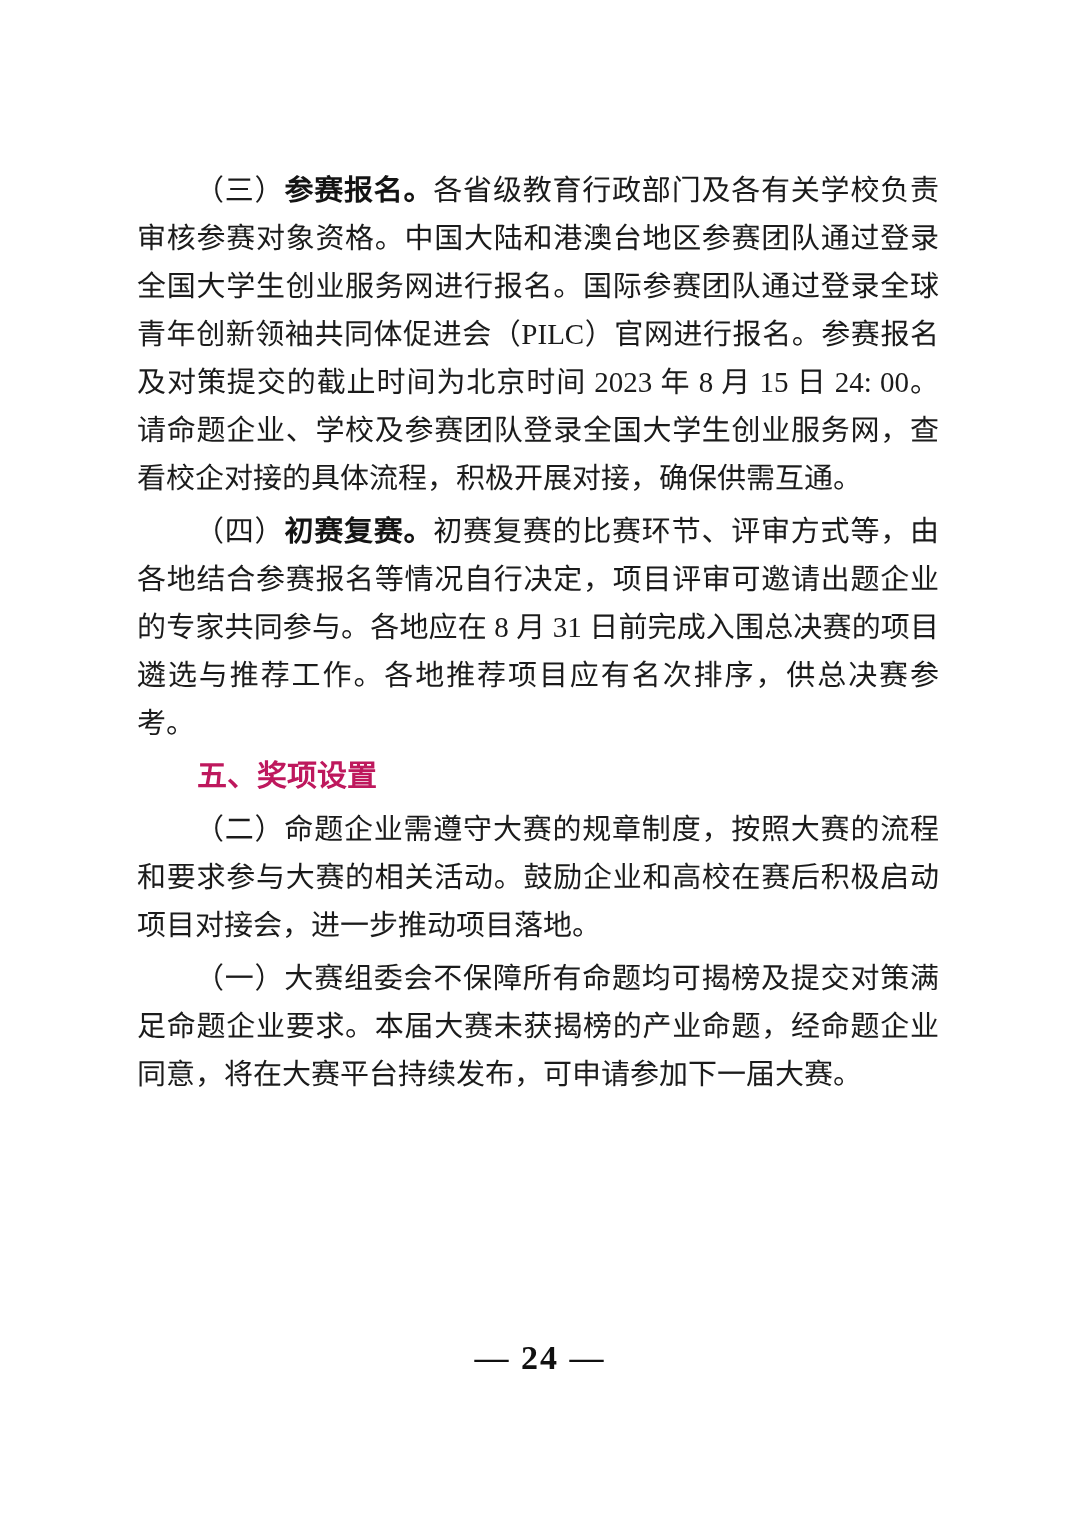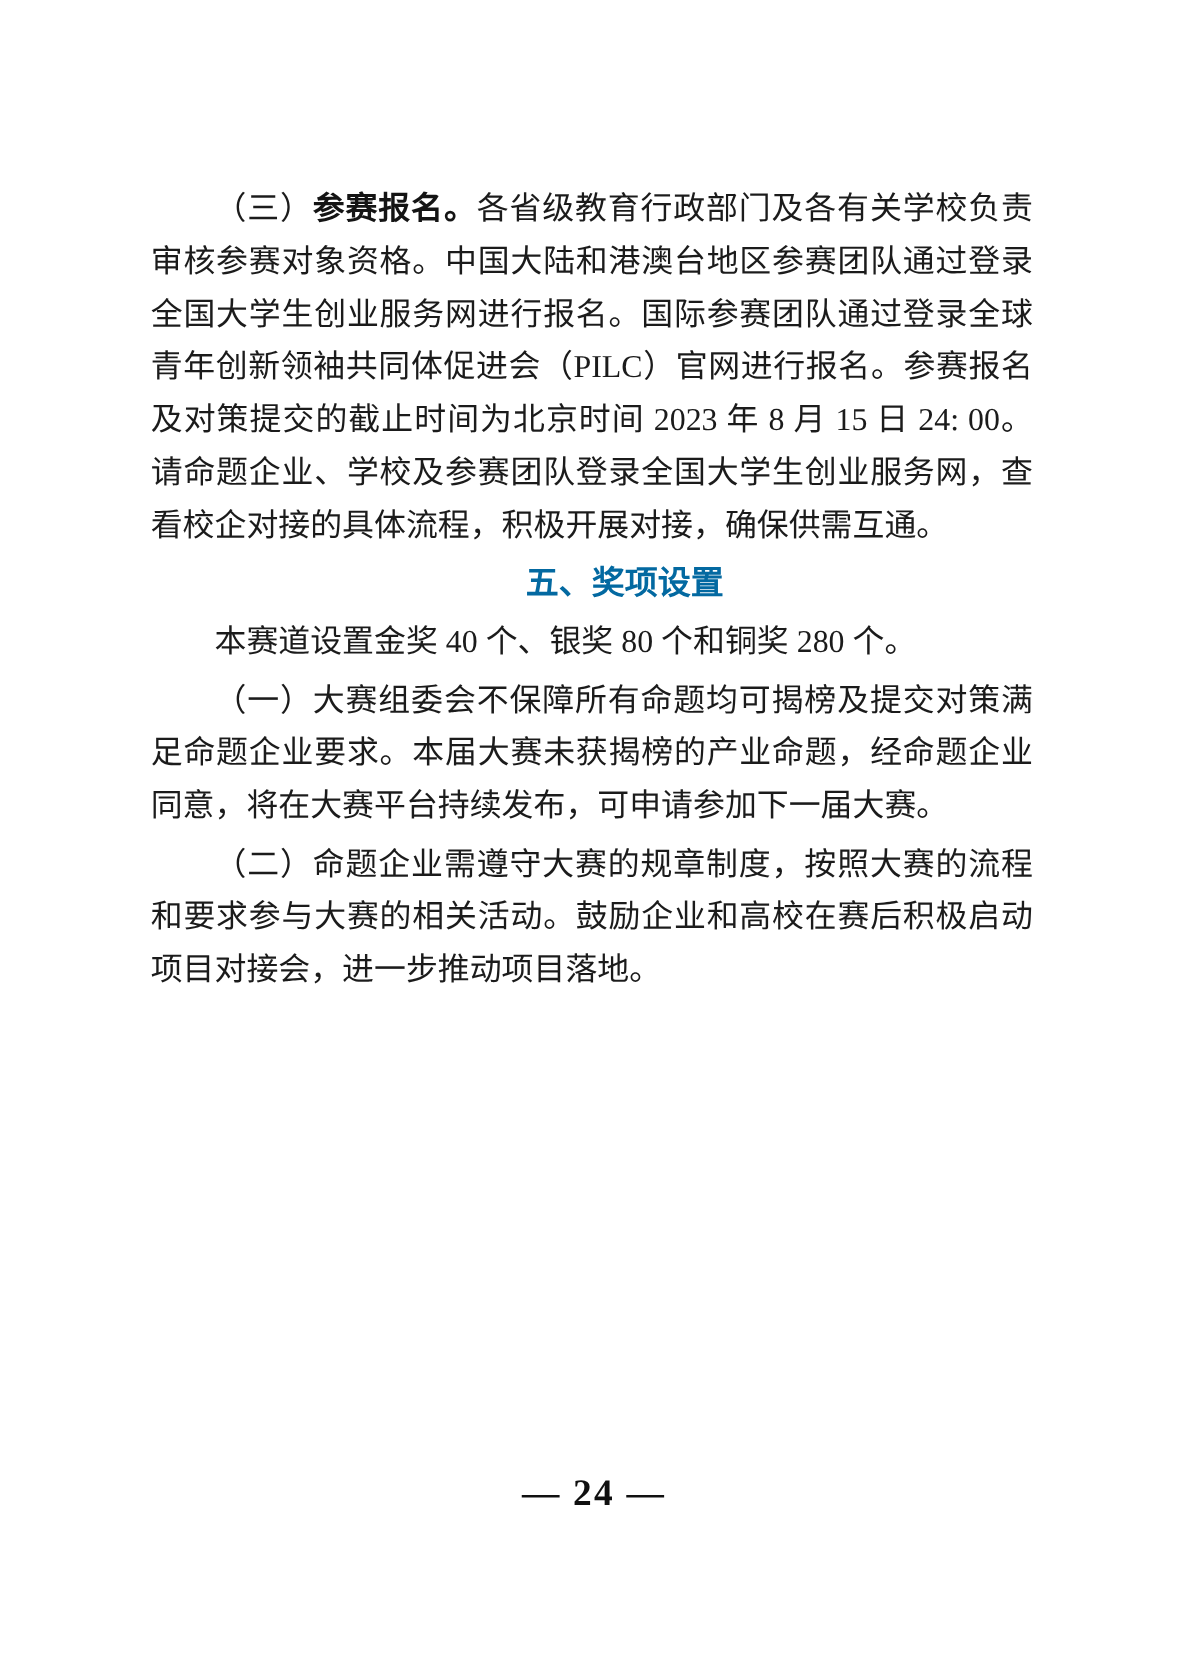--- a/index.html
+++ b/index.html
@@ -29,22 +29,22 @@
   .doc-body p.para {
     margin: 0 0 5px 0;
     text-indent: 2em;
   }
   .doc-body .heading {
     margin: 0 0 5px 0;
     text-indent: 2em;
     font-family: "Liberation Sans", "DejaVu Sans", sans-serif;
     font-weight: 700;
     font-size: 30px;
-    text-align: center;
-    color: #0369a1;
+    text-align: left;
+    color: #be185d;
   }
   .lead-bold {
     font-weight: 700;
     color: #141414;
   }
   .page-footer {
     position: absolute;
     top: 1338px;
     left: 0;
     width: 100%;
@@ -57,21 +57,21 @@
     color: #101010;
     letter-spacing: 2px;
   }
 </style>
 </head>
 <body>
 
 <div class="page">
   <main class="doc-body" id="doc-body">
       <p class="para"><span>（三）</span><span class="lead-bold">参赛报名。</span><span>各省级教育行政部门及各有关学校负责审核参赛对象资格。中国大陆和港澳台地区参赛团队通过登录全国大学生创业服务网进行报名。国际参赛团队通过登录全球青年创新领袖共同体促进会（PILC）官网进行报名。参赛报名及对策提交的截止时间为北京时间 2023 年 8 月 15 日 24: 00。请命题企业、学校及参赛团队登录全国大学生创业服务网，查看校企对接的具体流程，积极开展对接，确保供需互通。</span></p>
+      <p class="para"><span>（四）</span><span class="lead-bold">初赛复赛。</span><span>初赛复赛的比赛环节、评审方式等，由各地结合参赛报名等情况自行决定，项目评审可邀请出题企业的专家共同参与。各地应在 8 月 31 日前完成入围总决赛的项目遴选与推荐工作。各地推荐项目应有名次排序，供总决赛参考。</span></p>
       <p class="heading"><span>五、奖项设置</span></p>
-      <p class="para"><span>本赛道设置金奖 40 个、银奖 80 个和铜奖 280 个。</span></p>
+      <p class="para"><span>（二）命题企业需遵守大赛的规章制度，按照大赛的流程和要求参与大赛的相关活动。鼓励企业和高校在赛后积极启动项目对接会，进一步推动项目落地。</span></p>
       <p class="para"><span>（一）大赛组委会不保障所有命题均可揭榜及提交对策满足命题企业要求。本届大赛未获揭榜的产业命题，经命题企业同意，将在大赛平台持续发布，可申请参加下一届大赛。</span></p>
-      <p class="para"><span>（二）命题企业需遵守大赛的规章制度，按照大赛的流程和要求参与大赛的相关活动。鼓励企业和高校在赛后积极启动项目对接会，进一步推动项目落地。</span></p>
     </main>
   <footer class="page-footer">
     <span class="page-num-label">— 24 —</span>
   </footer>
 </div>
 
 </body></html>

